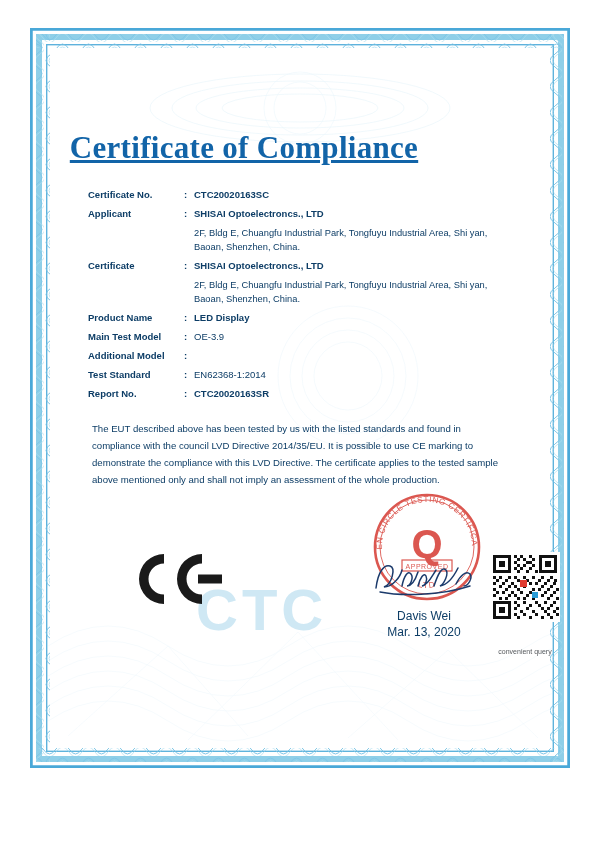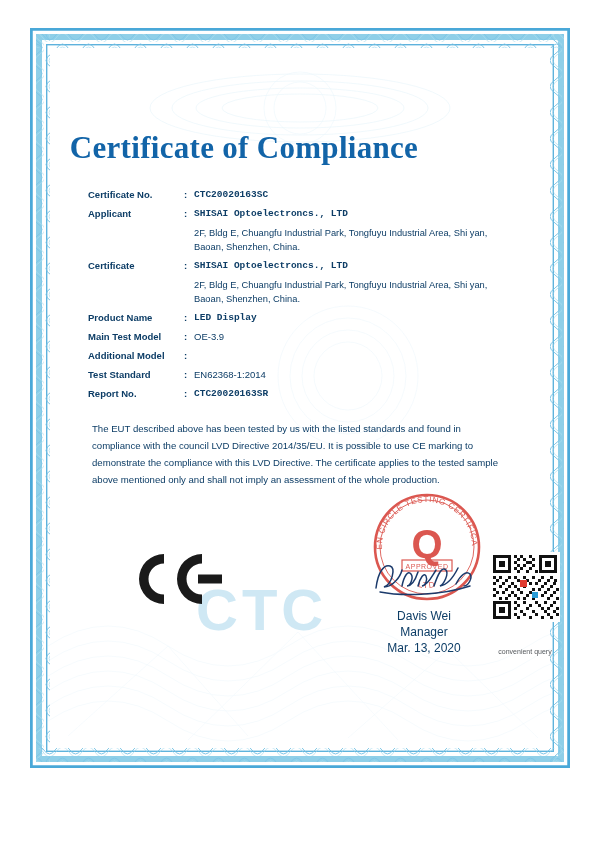--- a/index.html
+++ b/index.html
@@ -65,20 +65,21 @@
   .cert-title {
     position: absolute;
     left: 0; top: 130px;
     width: 488px;
     text-align: center;
     font-family: "Liberation Serif", serif;
     font-weight: bold;
     font-size: 31px;
     color: #1264a8;
     letter-spacing: .3px;
+    text-decoration: underline;
   }
 
   
   .fields {
     position: absolute;
     left: 88px; top: 188px;
     width: 430px;
     font-size: 9.5px;
     color: #0a3f6b;
   }
@@ -99,21 +100,21 @@
     font-weight: bold;
     color: #0d3d66;
     line-height: 13px;
   }
   .f-value {
     flex: 1;
     color: #0d3d66;
     font-size: 9.5px;
     line-height: 13px;
   }
-  .f-value.bold { font-weight: bold; font-family: Liberation Mono, monospace; }
+  .f-value.bold { font-weight: bold; }
   .f-sub {
     margin-left: 106px;
     color: #0d3d66;
     font-size: 9.3px;
     line-height: 14px;
     margin-bottom: 5px;
     max-width: 340px;
   }
 
   
@@ -363,21 +364,20 @@
       <path d="M32 30 C34 20 38 14 41 18 C44 22 40 30 37 30 C42 30 46 22 48 16"></path>
       <path d="M48 30 C50 22 54 16 56 20 C58 24 55 30 52 30 C58 29 62 20 66 14"></path>
       <path d="M64 30 C68 18 72 10 76 14 C79 18 74 28 70 30 C78 29 84 20 88 12"></path>
       <path d="M86 28 C90 20 96 14 100 18 C103 22 98 30 94 30"></path>
       <path d="M10 36 C30 40 70 40 100 30"></path>
     </g>
   </svg>
 
   <div class="sig-block">
     <div>Davis Wei</div>
-    <div>Manager</div>
     <div>Mar. 13, 2020</div>
   </div>
 
   <svg class="qr" viewBox="0 0 70 70">
     <rect width="70" height="70" fill="#ffffff"></rect>
     <g fill="#111111">
 
       <rect x="3" y="3" width="18" height="18"></rect>
         <rect x="6" y="6" width="12" height="12" fill="#fff"></rect>
         <rect x="9" y="9" width="6" height="6"></rect>

